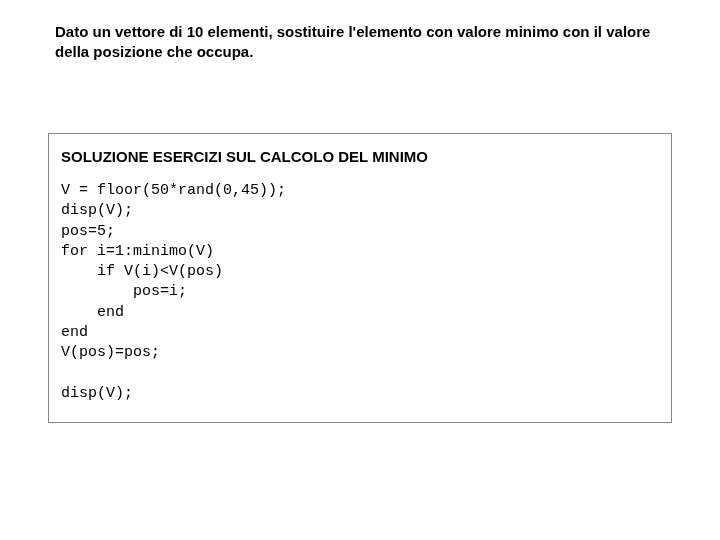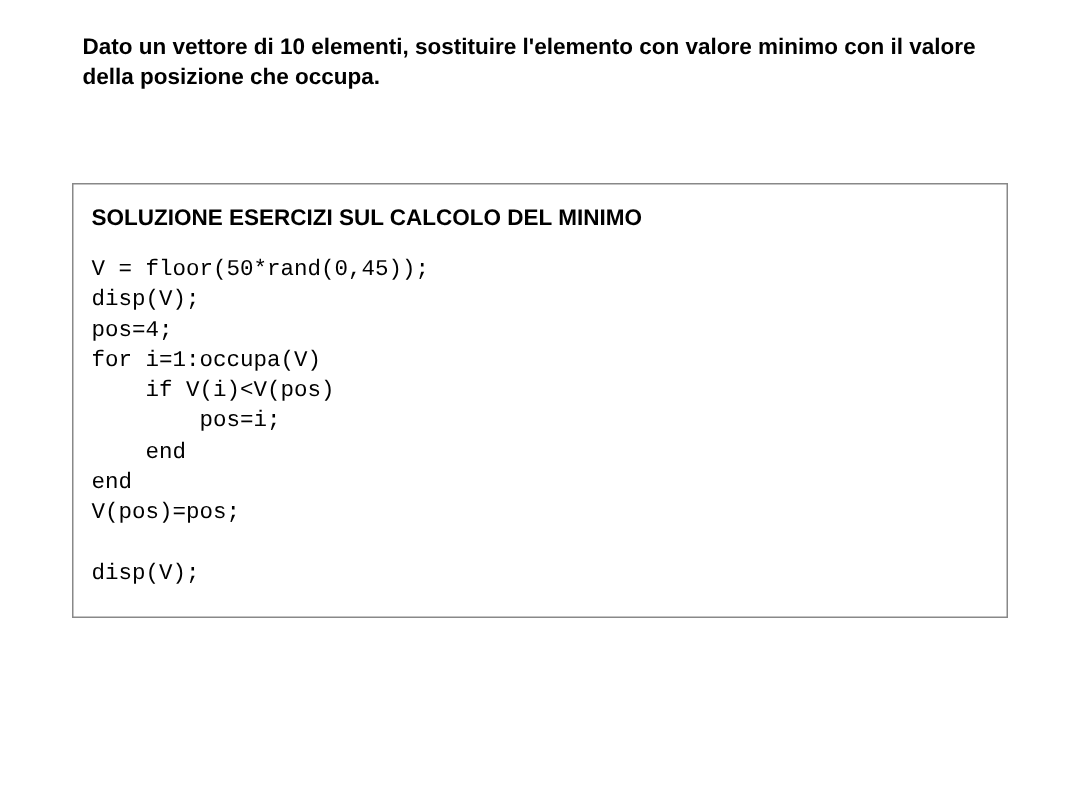--- a/index.html
+++ b/index.html
@@ -22,21 +22,21 @@
     left: 55px;
     top: 22px;
     width: 610px;
     font-size: 15px;
     font-weight: bold;
     line-height: 1.35;
   }
   .solution-box {
     position: absolute;
     left: 48px;
-    top: 122px;
+    top: 133px;
     width: 624px;
     border: 1px solid #888888;
     padding: 14px 12px 18px 12px;
     box-sizing: border-box;
   }
   .solution-title {
     font-size: 15px;
     font-weight: bold;
     margin-bottom: 16px;
   }
@@ -52,22 +52,22 @@
 
 <div class="page">
 
   <div class="problem">Dato un vettore di 10 elementi, sostituire l'elemento con valore minimo con il valore della posizione che occupa.</div>
 
   <div class="solution-box">
     <div class="solution-title">SOLUZIONE ESERCIZI SUL CALCOLO DEL MINIMO</div>
 
     <div class="code"><span>V = floor(50*rand(0,45));</span>
 <span>disp(V);</span>
-<span>pos=4;</span>
-<span>for i=1:occupa(V)</span>
+<span>pos=5;</span>
+<span>for i=1:minimo(V)</span>
 <span>    if V(i)&lt;V(pos)</span>
 <span>        pos=i;</span>
 <span>    end</span>
 <span>end</span>
 <span>V(pos)=pos;</span>
 <span></span>
 <span>disp(V);</span></div>
   </div>
 
 </div>

